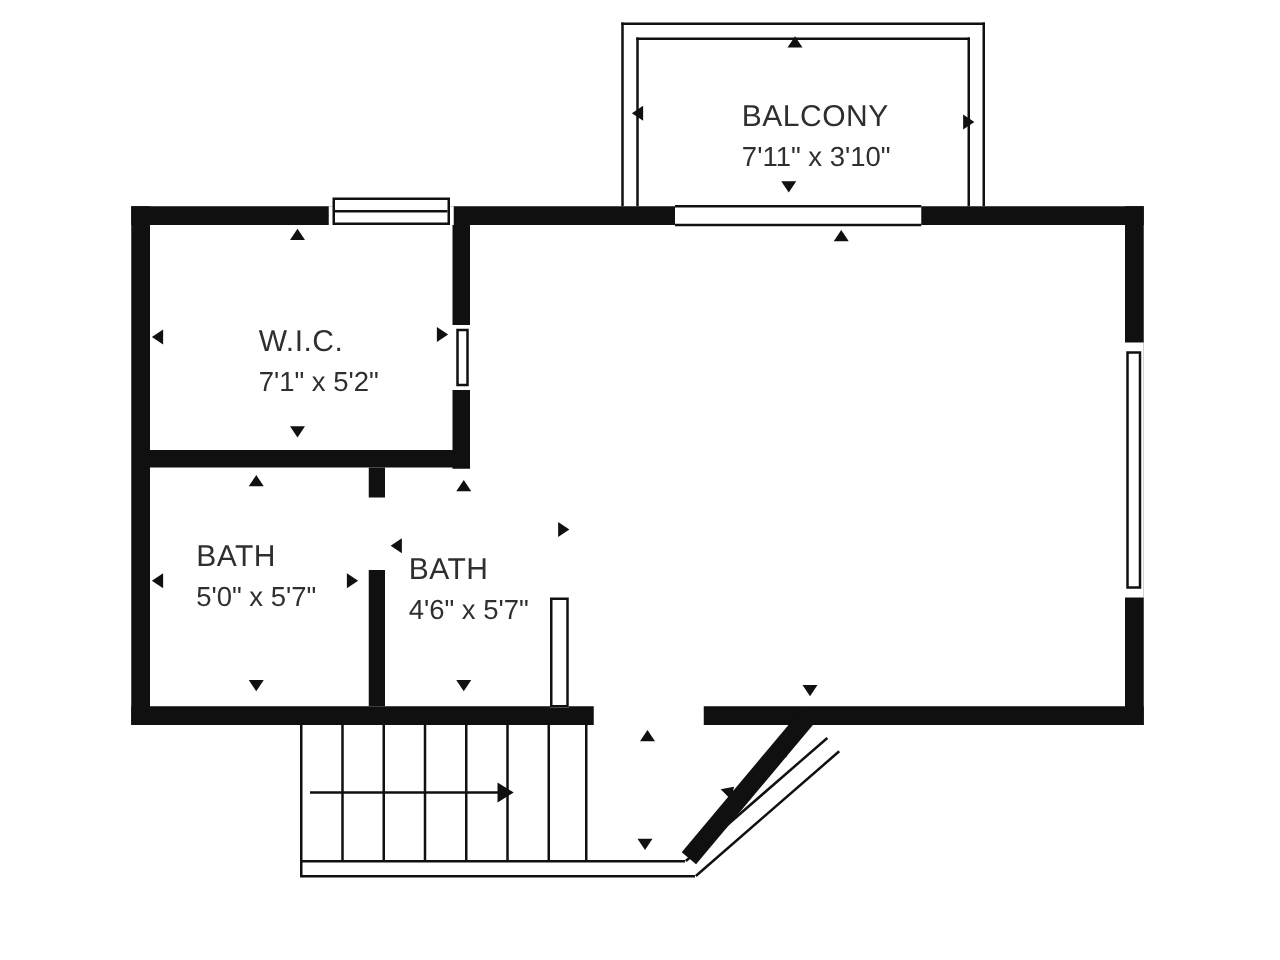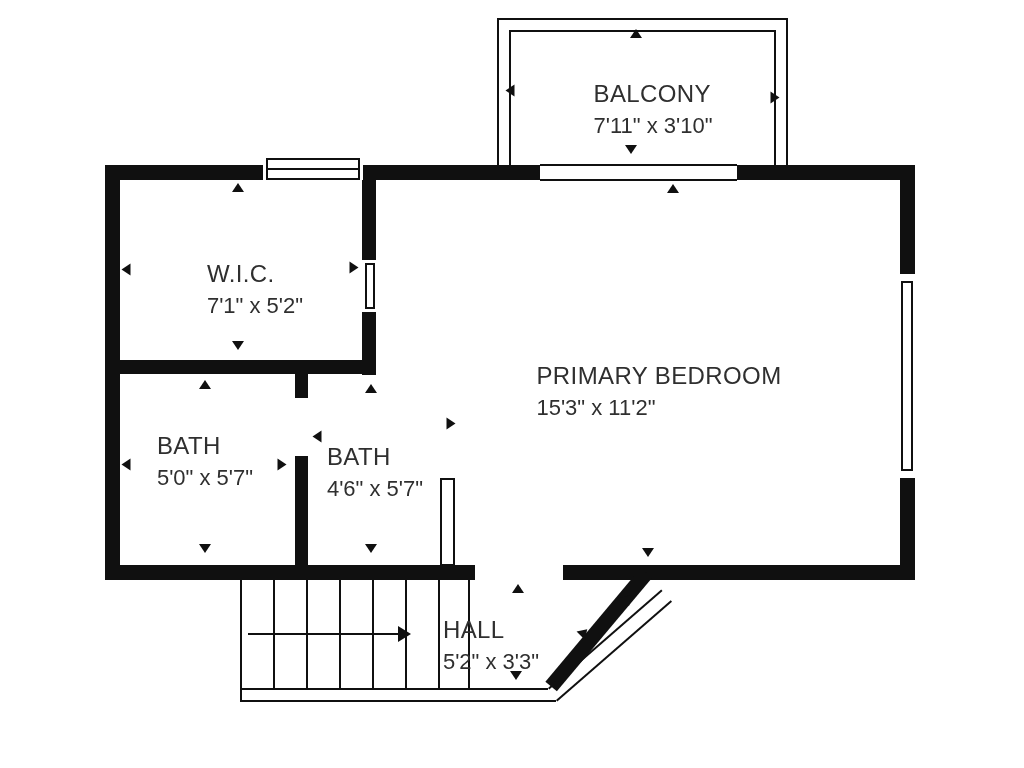--- a/index.html
+++ b/index.html
@@ -78,35 +78,27 @@
   <div class="thin rot" style="left:556px; top:700px; width:152px; height:2px; transform:rotate(-41deg);"></div>
 
   <div class="label" style="left:653px; top:109px;">
     <div class="rname">BALCONY</div>
     <div class="rdims">7'11" x 3'10"</div>
   </div>
   <div class="label" style="left:255px; top:289px;">
     <div class="rname">W.I.C.</div>
     <div class="rdims">7'1" x 5'2"</div>
   </div>
-  <div class="label" style="left:659px; top:391px;">
-    <div class="rname">PRIMARY BEDROOM</div>
-    <div class="rdims">15'3" x 11'2"</div>
-  </div>
   <div class="label" style="left:205px; top:461px;">
     <div class="rname">BATH</div>
     <div class="rdims">5'0" x 5'7"</div>
   </div>
   <div class="label" style="left:375px; top:472px;">
     <div class="rname">BATH</div>
     <div class="rdims">4'6" x 5'7"</div>
-  </div>
-  <div class="label" style="left:491px; top:645px;">
-    <div class="rname">HALL</div>
-    <div class="rdims">5'2" x 3'3"</div>
   </div>
 
   <div class="arr" style="left:504px; top:86px;  transform:rotate(270deg);"></div>
   <div class="arr" style="left:769px; top:93px;  transform:rotate(90deg);"></div>
   <div class="arr" style="left:630px; top:29px;  transform:rotate(0deg);"></div>
   <div class="arr" style="left:625px; top:145px; transform:rotate(180deg);"></div>
 
   <div class="arr" style="left:232px; top:183px; transform:rotate(0deg);"></div>
   <div class="arr" style="left:232px; top:341px; transform:rotate(180deg);"></div>
   <div class="arr" style="left:120px; top:265px; transform:rotate(270deg);"></div>

